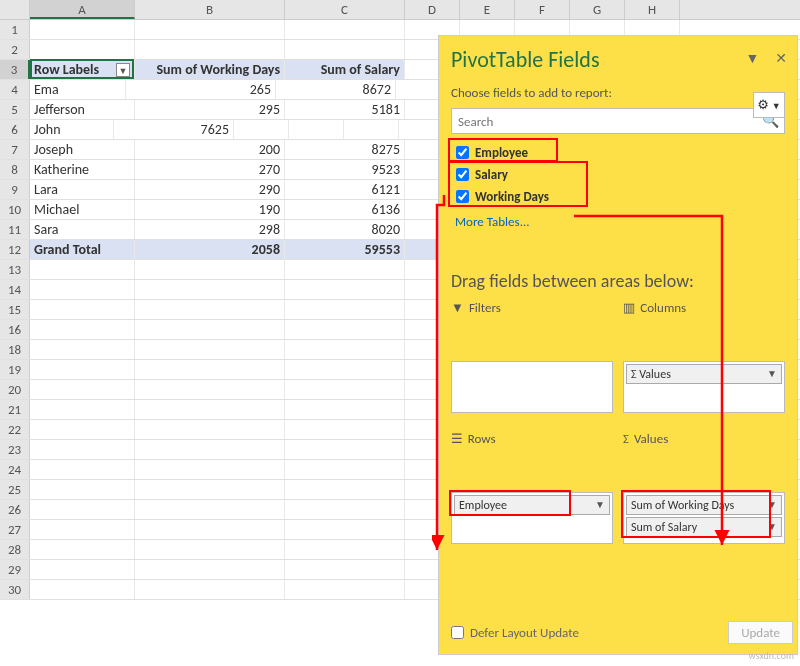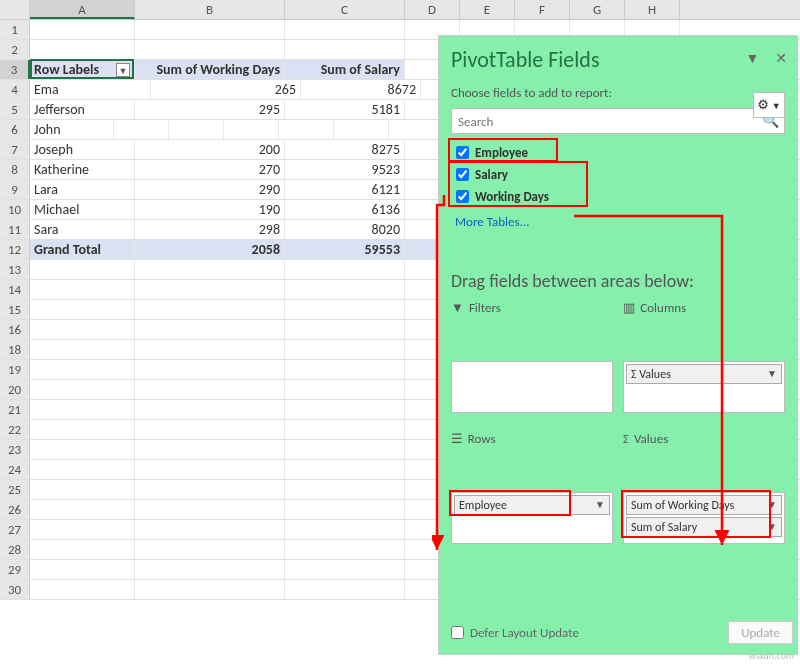--- a/index.html
+++ b/index.html
@@ -17,21 +17,21 @@
 .rowg .cell { border-right: 1px solid #e8e8e8; padding: 0 4px; line-height: 20px; font-size: 14px; white-space: nowrap; overflow: hidden; }
 .cell.right { text-align: right; }
 
 .hdrcell { background: #d9e1f2; font-weight: bold; }
 .totalrow .cell { background: #d9e1f2; font-weight: bold; }
 
 .selbox { position: absolute; border: 2px solid #217346; pointer-events: none; }
 .selbox .dd { position: absolute; right: 2px; top: 2px; width: 14px; height: 14px; border: 1px solid #888; background: #fff; font-size: 9px; text-align: center; line-height: 13px; color: #555; }
 
 
-.panel { position: absolute; right: 2px; top: 35px; width: 360px; height: 620px; background: #86efac; border: 1px solid #ccc; padding: 10px 12px; }
+.panel { position: absolute; right: 2px; top: 35px; width: 360px; height: 620px; background: #fde047; border: 1px solid #ccc; padding: 10px 12px; }
 .ptitle { color: #217346; font-size: 22px; font-weight: 400; margin-bottom: 12px; }
 .topicons { position: absolute; right: 10px; top: 14px; display: flex; gap: 16px; color: #666; font-size: 14px; }
 .topicons span { cursor: pointer; }
 .subtitle { font-size: 13px; color: #555; margin-bottom: 8px; }
 .gearbtn { position: absolute; right: 12px; top: 56px; width: 32px; height: 26px; border: 1px solid #bbb; background: #fff; text-align: center; line-height: 24px; font-size: 13px; }
 
 .searchbox { display: flex; border: 1px solid #bbb; background: #fff; height: 26px; margin-bottom: 6px; }
 .searchbox input { flex: 1; border: none; padding: 0 6px; font-size: 13px; color: #888; outline: none; }
 .searchbox .sicon { width: 26px; text-align: center; line-height: 24px; color: #888; }
 
@@ -101,21 +101,21 @@
         <div class="cell hdrcell right" style="width: 150px;">Sum of Working Days</div>
         <div class="cell hdrcell right" style="width: 120px;">Sum of Salary</div>
         <div class="cell" style="width: 55px;"></div>
         <div class="cell" style="width: 55px;"></div>
         <div class="cell" style="width: 55px;"></div>
         <div class="cell" style="width: 55px;"></div>
         <div class="cell" style="width: 55px;"></div>
       </div>
       <div class="rowg">
         <div class="rh">4</div>
-        <div class="cell" style="width: 121px;">Ema</div>
+        <div class="cell" style="width: 96px;">Ema</div>
         <div class="cell right" style="width: 150px;">265</div>
         <div class="cell right" style="width: 120px;">8672</div>
         <div class="cell" style="width: 55px;"></div>
         <div class="cell" style="width: 55px;"></div>
         <div class="cell" style="width: 55px;"></div>
         <div class="cell" style="width: 55px;"></div>
         <div class="cell" style="width: 55px;"></div>
       </div>
       <div class="rowg">
         <div class="rh">5</div>
@@ -124,20 +124,21 @@
         <div class="cell right" style="width: 120px;">5181</div>
         <div class="cell" style="width: 55px;"></div>
         <div class="cell" style="width: 55px;"></div>
         <div class="cell" style="width: 55px;"></div>
         <div class="cell" style="width: 55px;"></div>
         <div class="cell" style="width: 55px;"></div>
       </div>
       <div class="rowg">
         <div class="rh">6</div>
         <div class="cell" style="width: 84px;">John</div>
+        <div class="cell right" style="width: 120px;">7625</div>
         <div class="cell" style="width: 55px;"></div>
         <div class="cell" style="width: 55px;"></div>
         <div class="cell" style="width: 55px;"></div>
         <div class="cell" style="width: 55px;"></div>
         <div class="cell" style="width: 55px;"></div>
       </div>
       <div class="rowg">
         <div class="rh">7</div>
         <div class="cell" style="width: 105px;">Joseph</div>
         <div class="cell right" style="width: 150px;">200</div>

